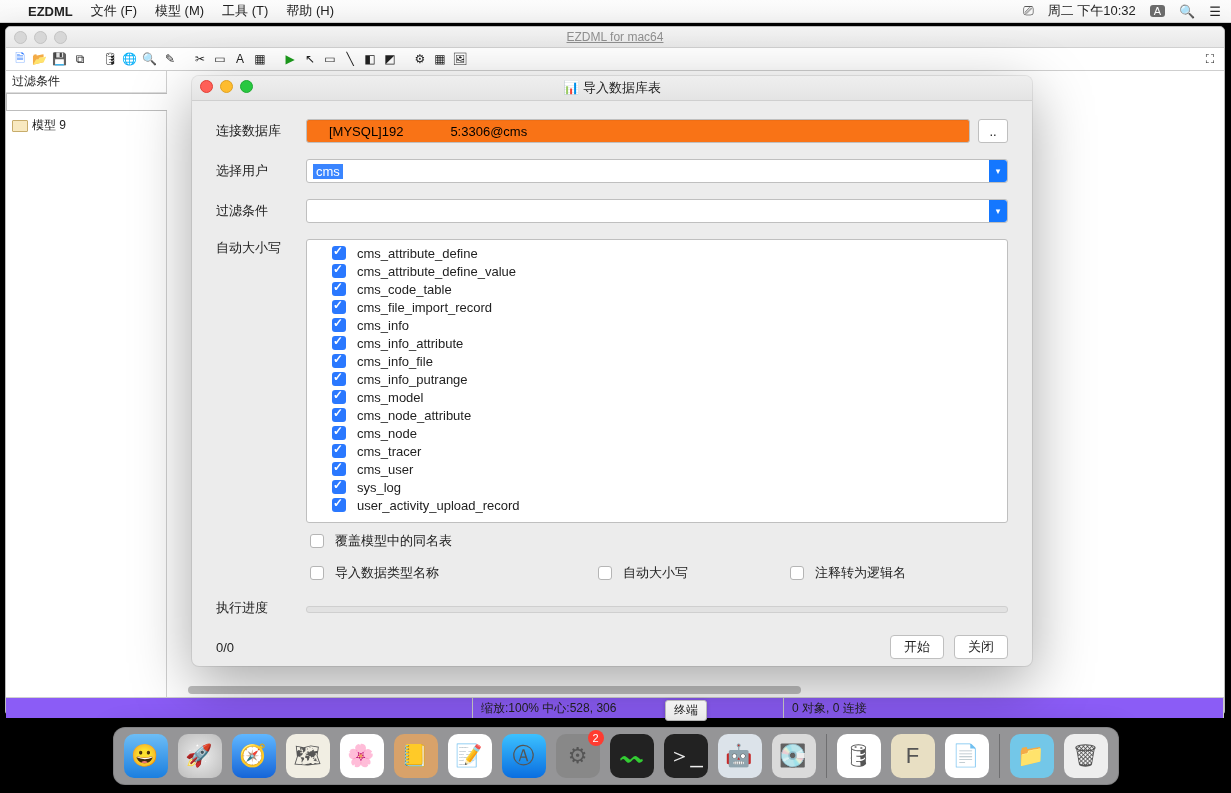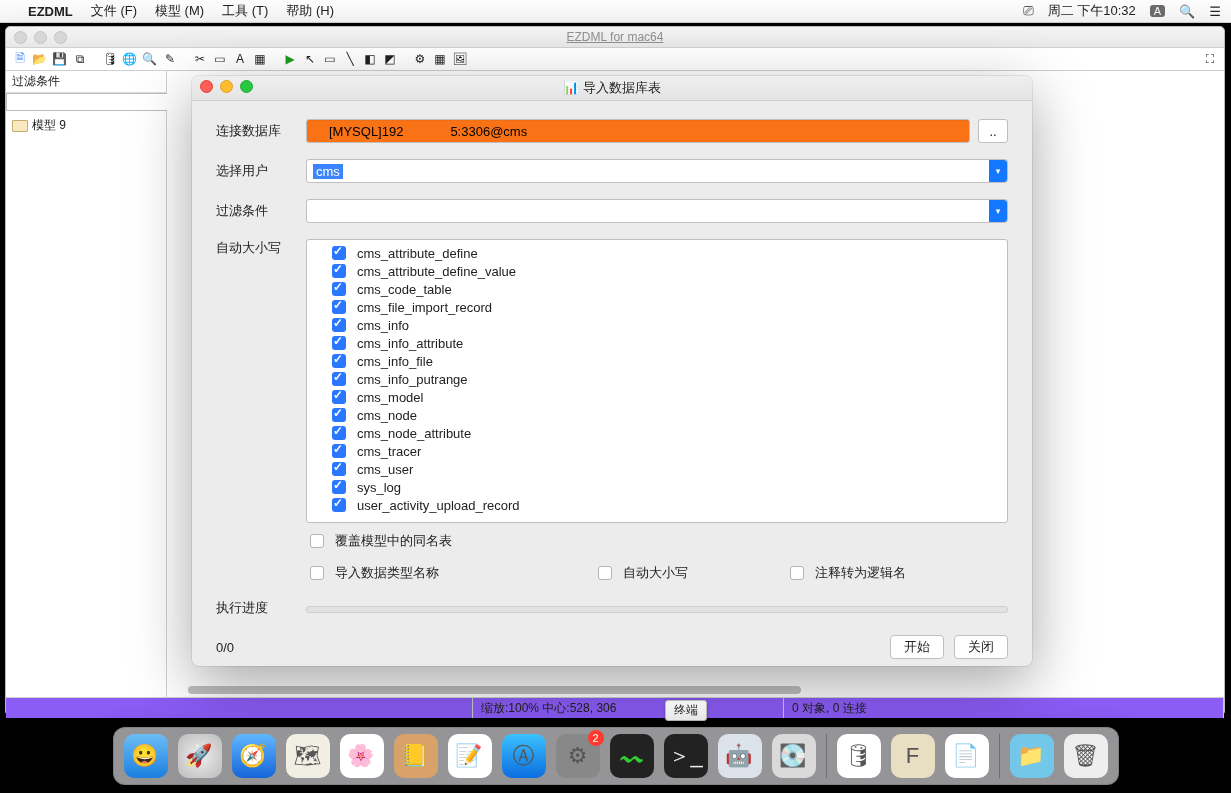--- a/index.html
+++ b/index.html
@@ -217,25 +217,25 @@
               <div class="listrow">
                 <input type="checkbox" class="chk" checked="" style="">
                 <span>cms_info_putrange</span>
               </div>
               <div class="listrow">
                 <input type="checkbox" class="chk" checked="" style="">
                 <span>cms_model</span>
               </div>
               <div class="listrow">
                 <input type="checkbox" class="chk" checked="" style="">
+                <span>cms_node_attribute</span>
+              </div>
+              <div class="listrow">
+                <input type="checkbox" class="chk" checked="" style="">
                 <span>cms_node</span>
-              </div>
-              <div class="listrow">
-                <input type="checkbox" class="chk" checked="" style="">
-                <span>cms_node_attribute</span>
               </div>
               <div class="listrow">
                 <input type="checkbox" class="chk" checked="" style="">
                 <span>cms_tracer</span>
               </div>
               <div class="listrow">
                 <input type="checkbox" class="chk" checked="" style="">
                 <span>cms_user</span>
               </div>
               <div class="listrow">

